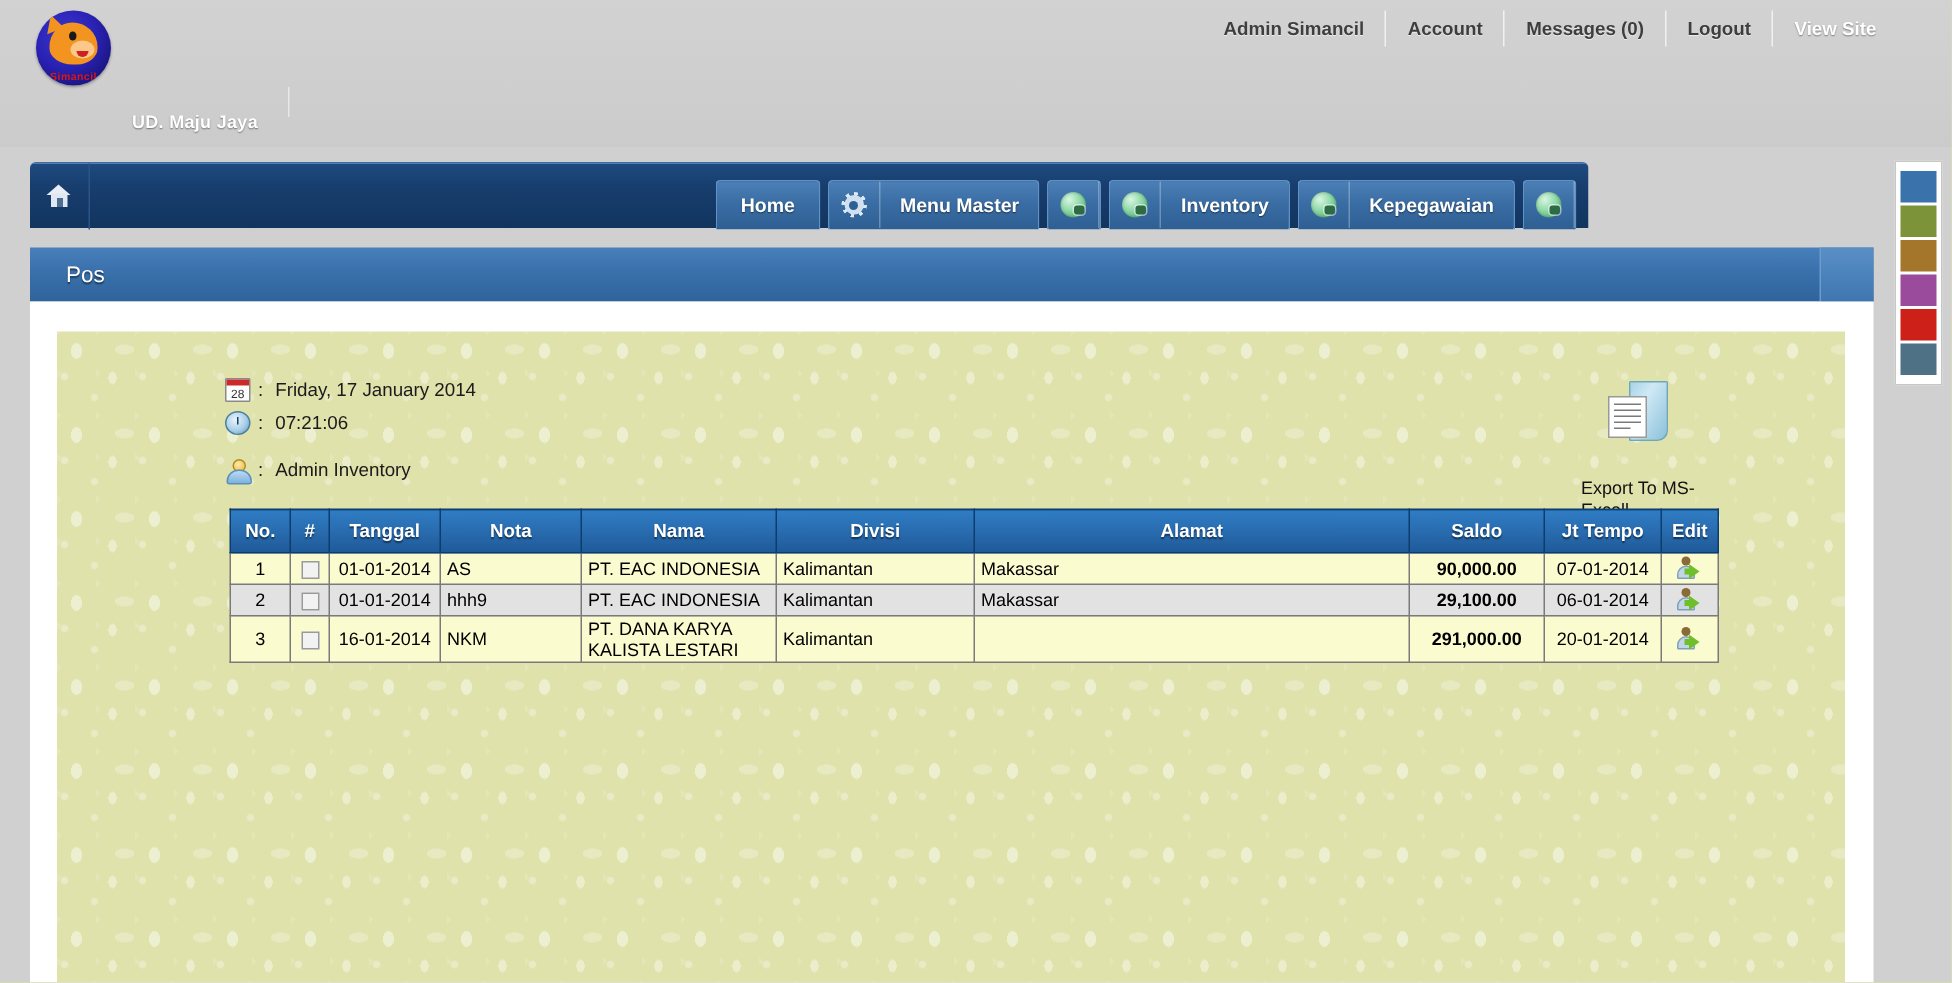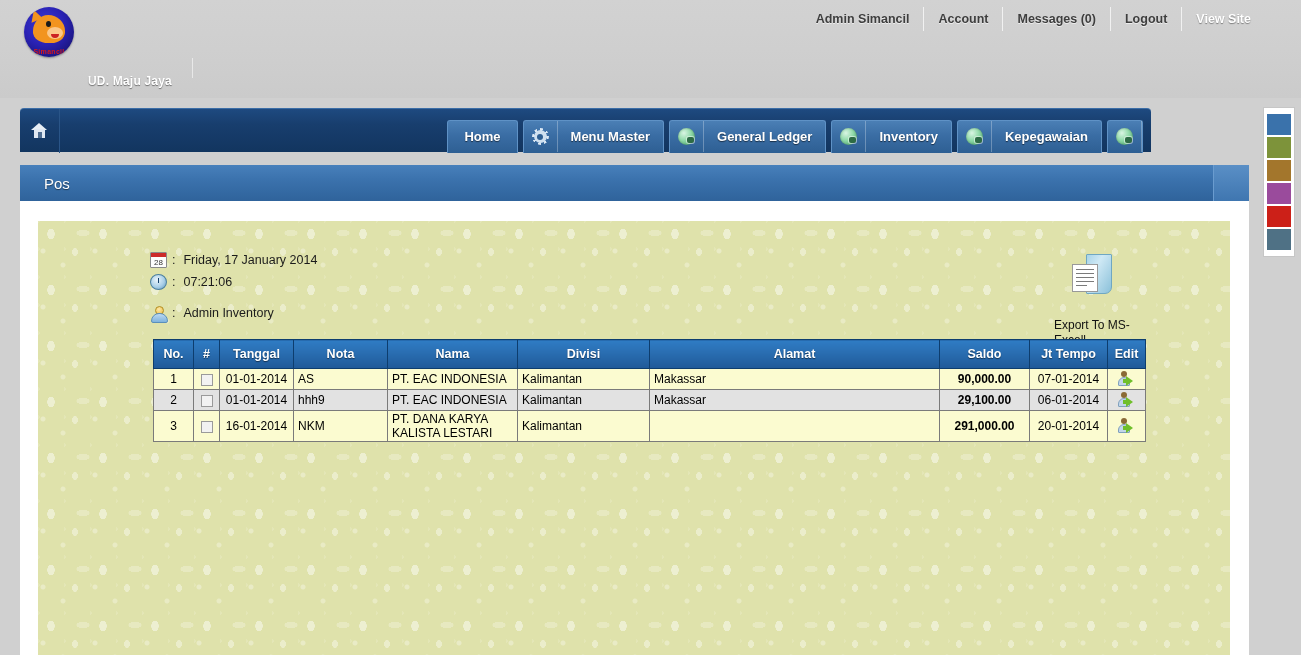--- a/index.html
+++ b/index.html
@@ -118,21 +118,21 @@
   #account-nav .acct-item.last { border-right: none; }
   #account-nav .acct-item.active {
     color: #ffffff;
     text-shadow: 0 1px 1px rgba(0,0,0,.4);
   }
 
   
   #nav-outer {
     position: absolute;
     left: 20px; top: 108px;
-    width: 1131px; height: 44px;
+    width: 1039px; height: 44px;
     background: linear-gradient(180deg, #1e4a80 0%, #183e6e 35%, #12355f 100%);
     border-radius: 4px 4px 0 0;
     border-top: 1px solid #3b6da6;
     display: flex;
     align-items: center;
   }
   #nav-home-icon {
     width: 40px; height: 44px;
     display: flex; align-items: center; justify-content: center;
     border-right: 1px solid #2a5588;
@@ -543,21 +543,20 @@
       <span class="nav-ico">
           <span class="gear"></span>
         </span>
       <span class="nav-label">Menu Master</span>
     </div>
 
     <div class="nav-tab">
       <span class="nav-ico">
           <span class="globe"></span>
         </span>
-      <span class="nav-label">General Ledger</span>
     </div>
 
     <div class="nav-tab">
       <span class="nav-ico">
           <span class="globe"></span>
         </span>
       <span class="nav-label">Inventory</span>
     </div>
 
     <div class="nav-tab">

